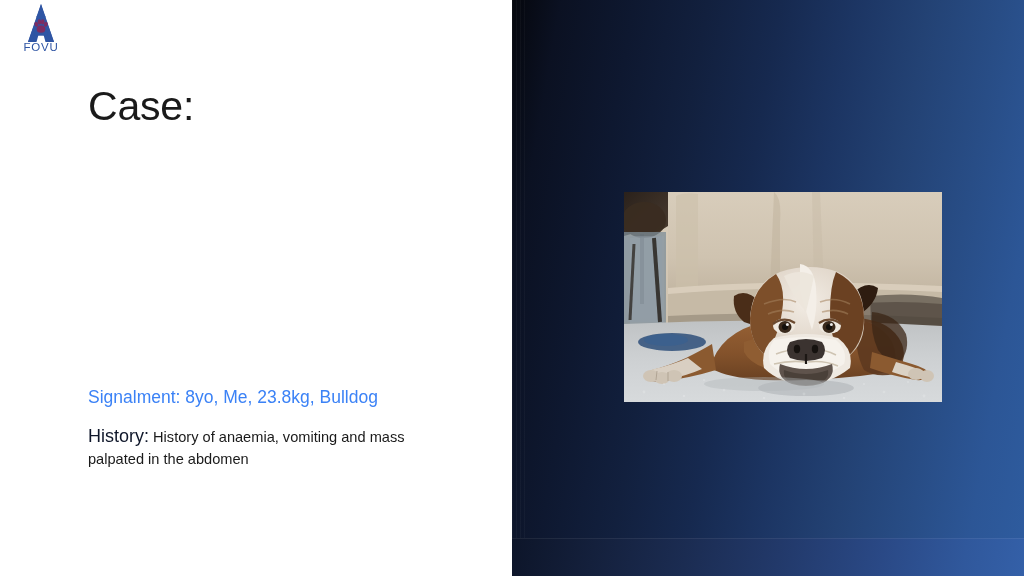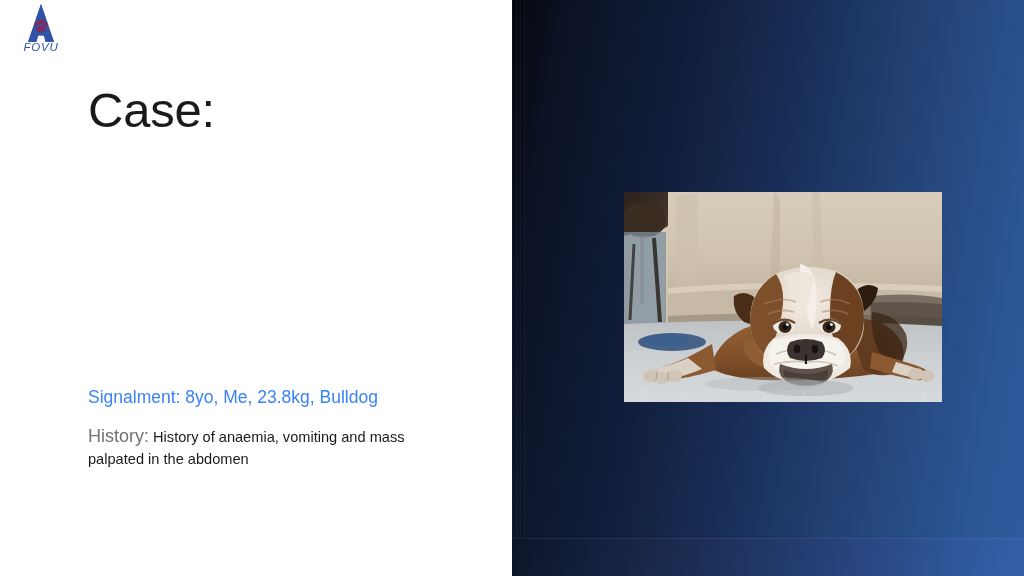--- a/index.html
+++ b/index.html
@@ -49,30 +49,29 @@
     position: absolute;
     left: 0;
     top: 37px;
     width: 56px;
     text-align: center;
     font-family: "Liberation Sans", sans-serif;
     font-size: 11.5px;
     letter-spacing: 0.8px;
     color: #2f55a4;
     font-weight: 400;
-    font-style: italic;
   }
 
   
   .title {
     position: absolute;
     left: 88px;
     top: 84px;
     font-family: "Liberation Sans", sans-serif;
-    font-size: 49px;
+    font-size: 41px;
     font-weight: 400;
     color: #1a1a1a;
     letter-spacing: -0.2px;
     line-height: 1.1;
   }
 
   
   .body-block {
     position: absolute;
     left: 88px;
@@ -90,21 +89,21 @@
   .history {
     font-family: "Liberation Sans", sans-serif;
     font-size: 14.6px;
     color: #1a1a1a;
     line-height: 1.42;
     margin: 0;
     max-width: 350px;
   }
   .history-label {
     font-size: 18px;
-    color: #737373;
+    color: #0f172a;
   }
 
   
   .right-pane {
     position: absolute;
     left: 512px;
     top: 0;
     width: 512px;
     height: 576px;
     background: linear-gradient(100deg,

